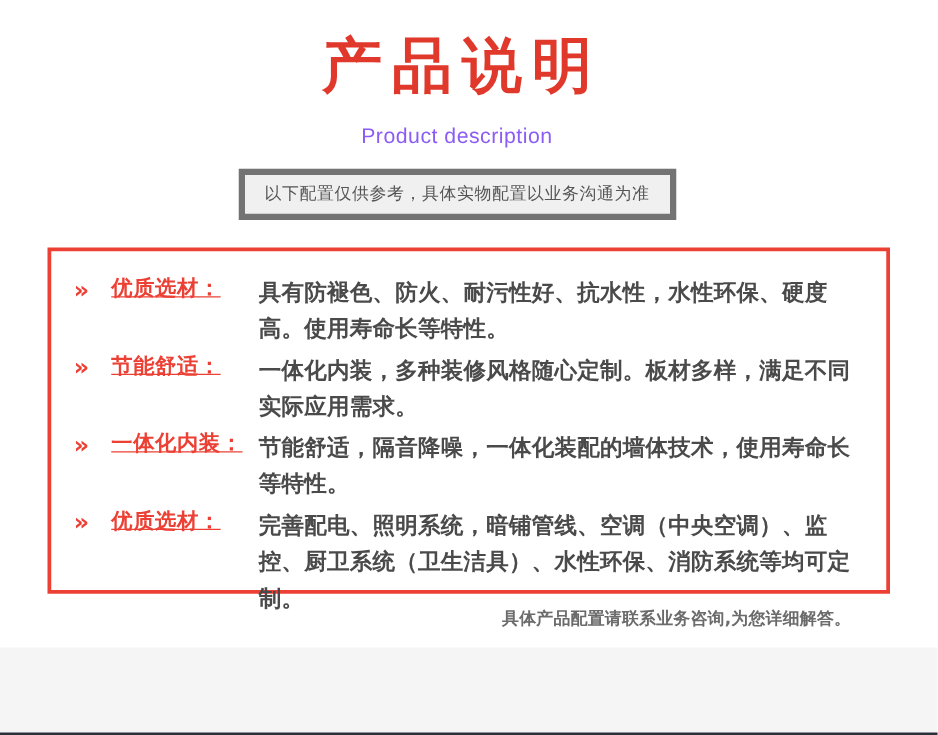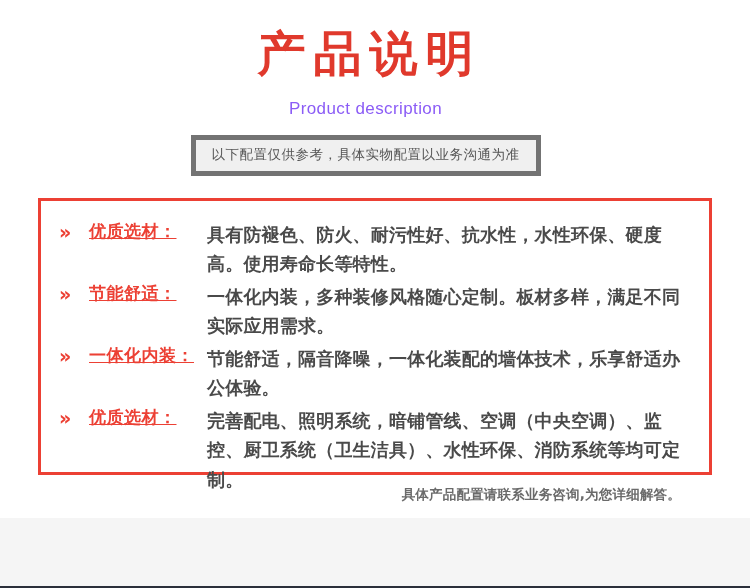--- a/index.html
+++ b/index.html
@@ -167,21 +167,21 @@
 
     <div class="feature-row">
       <span class="chev-icon">»</span>
       <span class="feature-label">节能舒适：</span>
       <span class="feature-text">一体化内装，多种装修风格随心定制。板材多样，满足不同实际应用需求。</span>
     </div>
 
     <div class="feature-row">
       <span class="chev-icon">»</span>
       <span class="feature-label">一体化内装：</span>
-      <span class="feature-text">节能舒适，隔音降噪，一体化装配的墙体技术，乐享舒适办公体验。</span>
+      <span class="feature-text">节能舒适，隔音降噪，一体化装配的墙体技术，使用寿命长等特性。</span>
     </div>
 
     <div class="feature-row">
       <span class="chev-icon">»</span>
       <span class="feature-label">优质选材：</span>
       <span class="feature-text">完善配电、照明系统，暗铺管线、空调（中央空调）、监控、厨卫系统（卫生洁具）、水性环保、消防系统等均可定制。</span>
     </div>
 
   </div>
 

